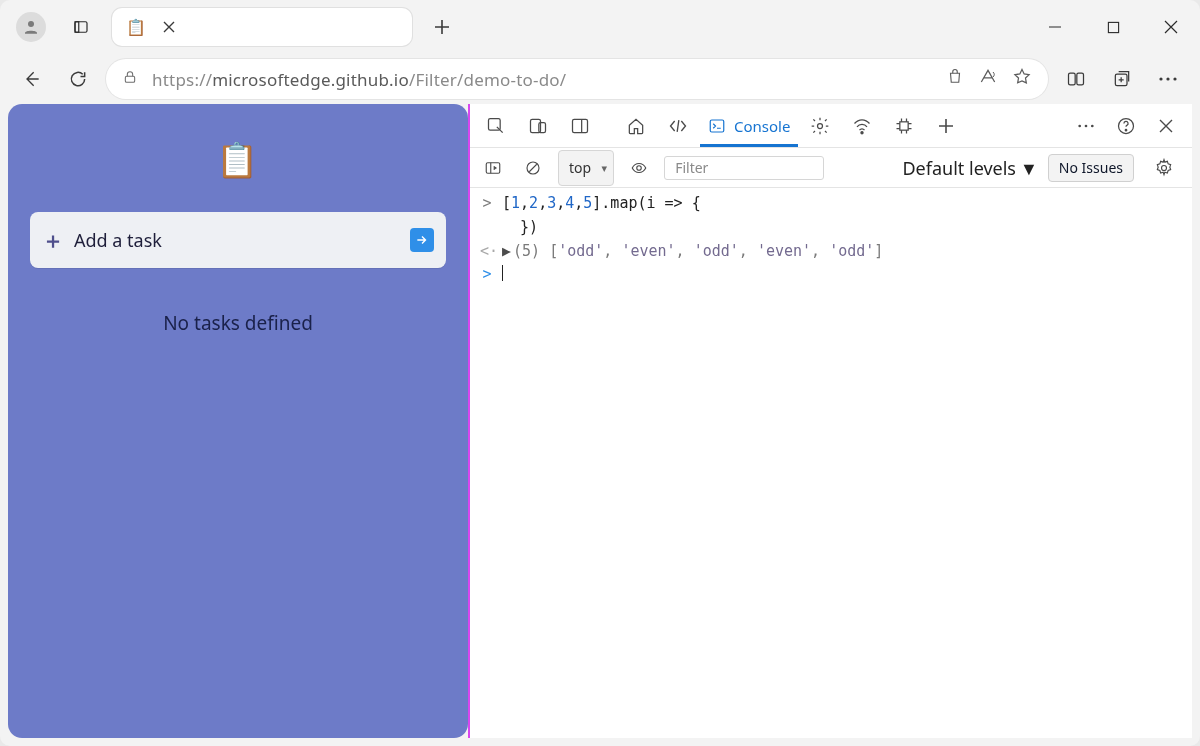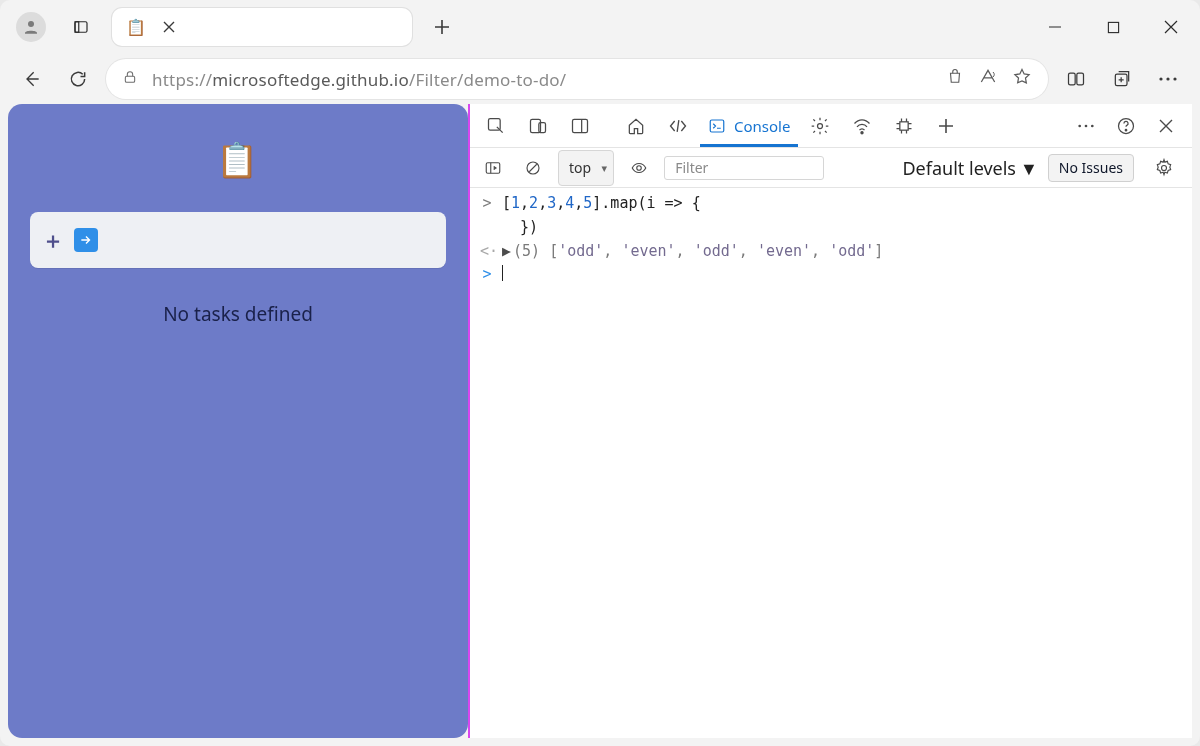--- a/index.html
+++ b/index.html
@@ -32,21 +32,21 @@
   .client{position:absolute;left:8px;right:8px;top:104px;bottom:8px;display:flex;gap:0}
 
   
   .page{width:460px;background:#6d7bc8;border-radius:14px;padding:28px 22px;color:#0f1850}
   .page-title{display:flex;justify-content:center;align-items:center;gap:18px;font-size:36px;font-weight:800;margin:4px 0 30px}
   .page-title .cb{font-size:34px}
   .add-card{background:#eef0f4;border-radius:8px;height:56px;display:flex;align-items:center;padding:0 12px;gap:10px;box-shadow:0 1px 0 rgba(0,0,0,.08)}
   .add-card .plus{font-size:22px;font-weight:700;color:#4f4f8c}
   .add-card .label{flex:1;font-size:18px;color:#1e1e3a}
   .add-card .go{width:24px;height:24px;background:#2f8fe8;border-radius:4px;display:flex;align-items:center;justify-content:center;color:#fff}
-  .no-tasks{text-align:center;margin-top:33px;font-size:19px;color:#1a214a}
+  .no-tasks{text-align:center;margin-top:42px;font-size:19px;color:#1a214a}
 
   
   .devtools{flex:1;display:flex;flex-direction:column;background:#fff;border-left:2px solid #d946ef}
   .dt-tabs{height:44px;display:flex;align-items:center;border-bottom:1px solid #e4e4e4;padding:0 6px;gap:2px}
   .dt-ic{width:40px;height:40px;display:flex;align-items:center;justify-content:center;color:#4a4a4a}
   .dt-tab{height:40px;display:flex;align-items:center;padding:0 8px;gap:8px;color:#222;font-size:15px}
   .dt-tab.active{border-bottom:3px solid #1674d1;color:#1674d1;font-weight:400;margin-top:3px}
   .dt-right{margin-left:auto;display:flex;align-items:center}
   .dt-toolbar{height:40px;display:flex;align-items:center;gap:10px;border-bottom:1px solid #e4e4e4;padding:0 8px}
   .context{height:36px;border:1px solid #d6d6d6;border-radius:4px;padding:0 22px 0 10px;background:#f3f3f3;font-size:14px;color:#333;display:flex;align-items:center;position:relative}
@@ -180,20 +180,21 @@
   </div>
 
   <div class="client">
 
     <div class="page">
       <div class="page-title">
         <span class="cb">📋</span>
       </div>
       <div class="add-card">
         <span class="plus">＋</span>
+        <span class="label">Add a task</span>
         <span class="go">
           <svg width="14" height="14" viewBox="0 0 24 24" fill="none" stroke="currentColor" stroke-width="2.4">
               <path d="M4 12h14M12 6l6 6-6 6"></path>
             </svg>
         </span>
       </div>
       <div class="no-tasks">No tasks defined</div>
     </div>
 
     <div class="devtools">

